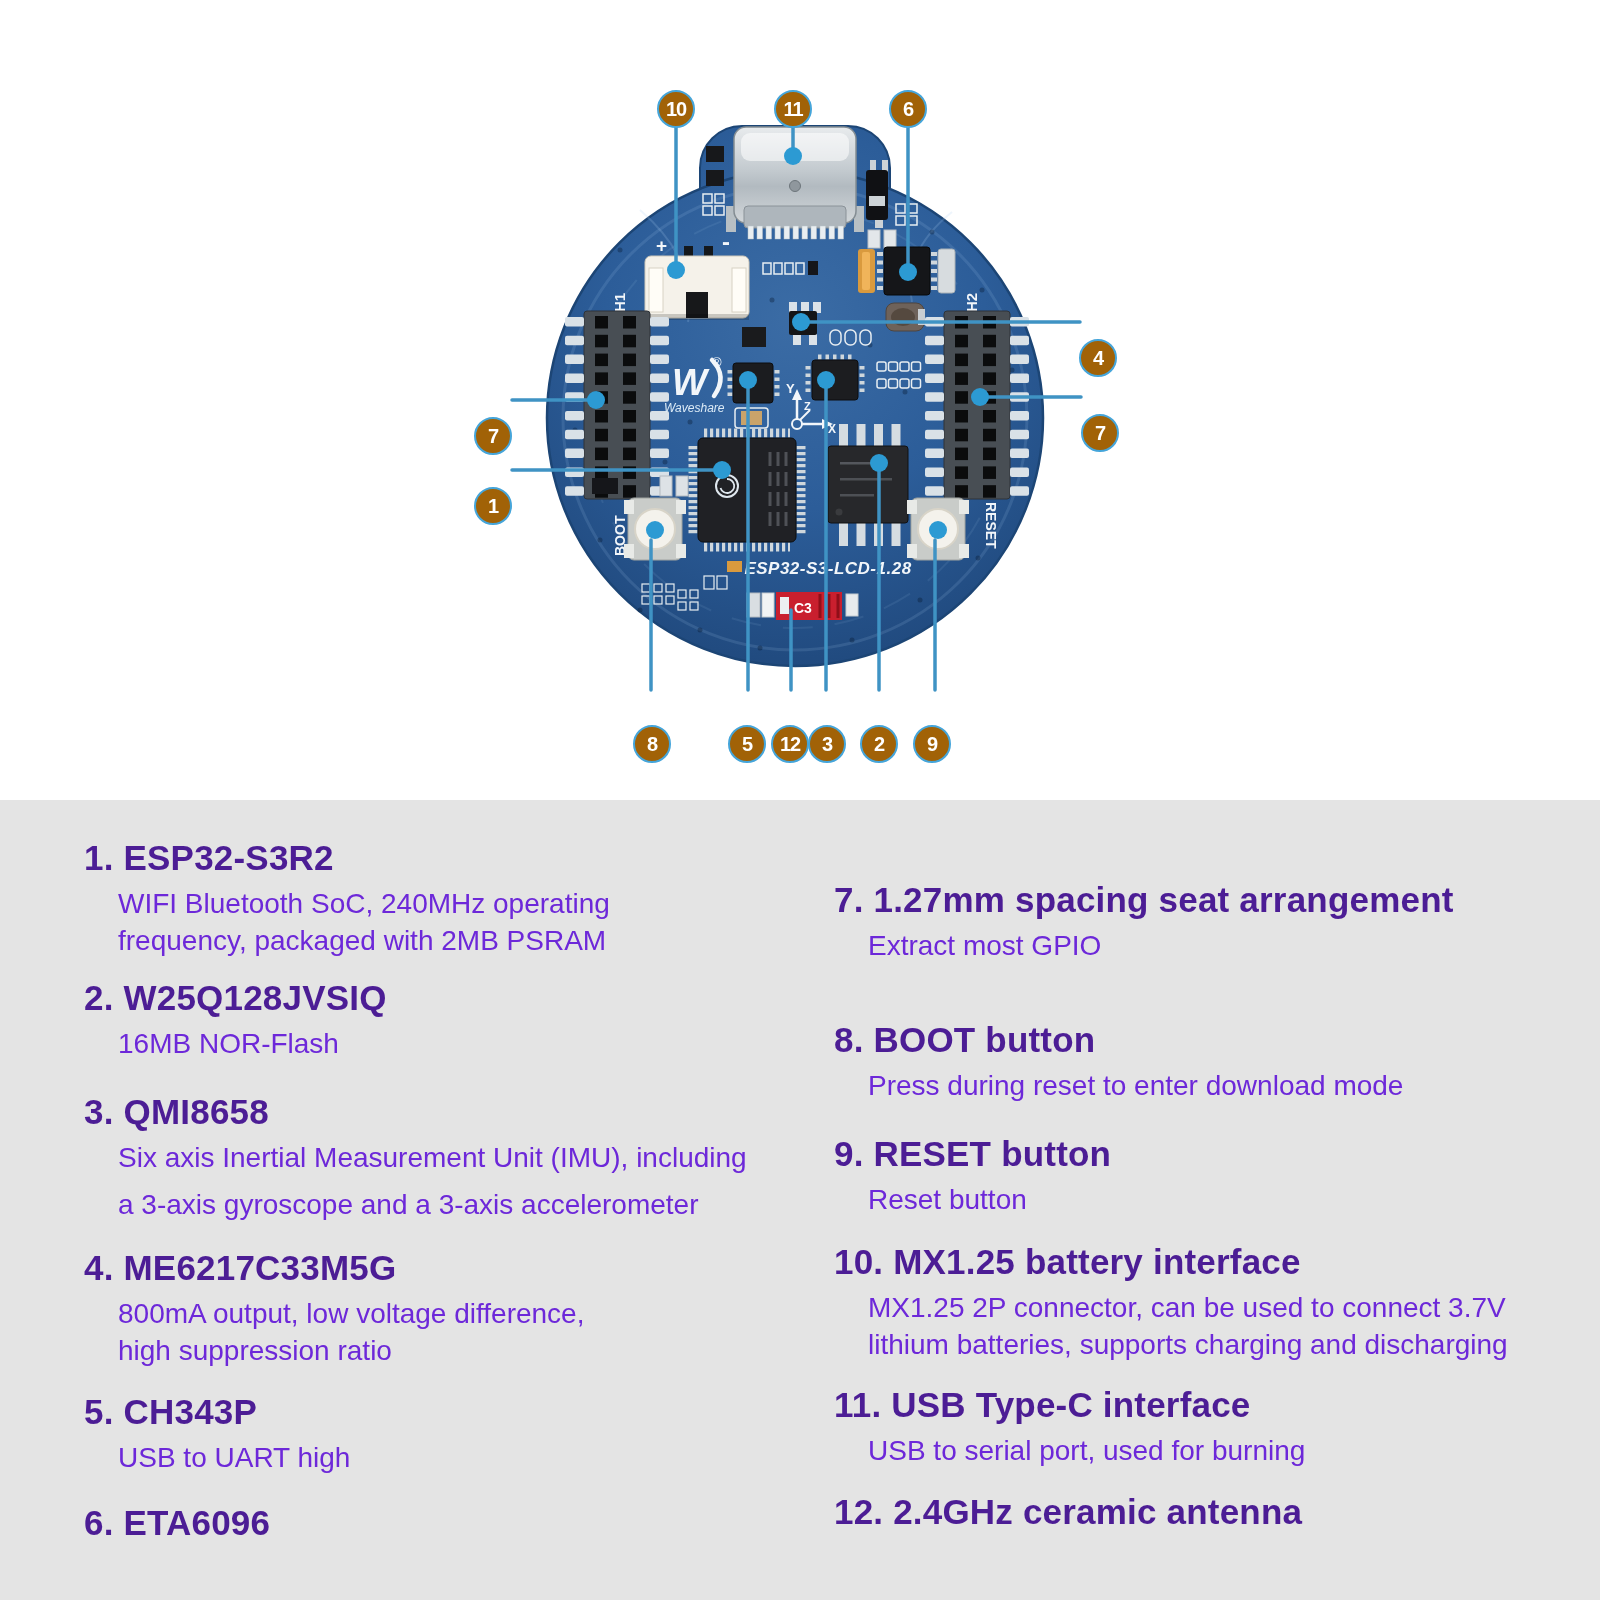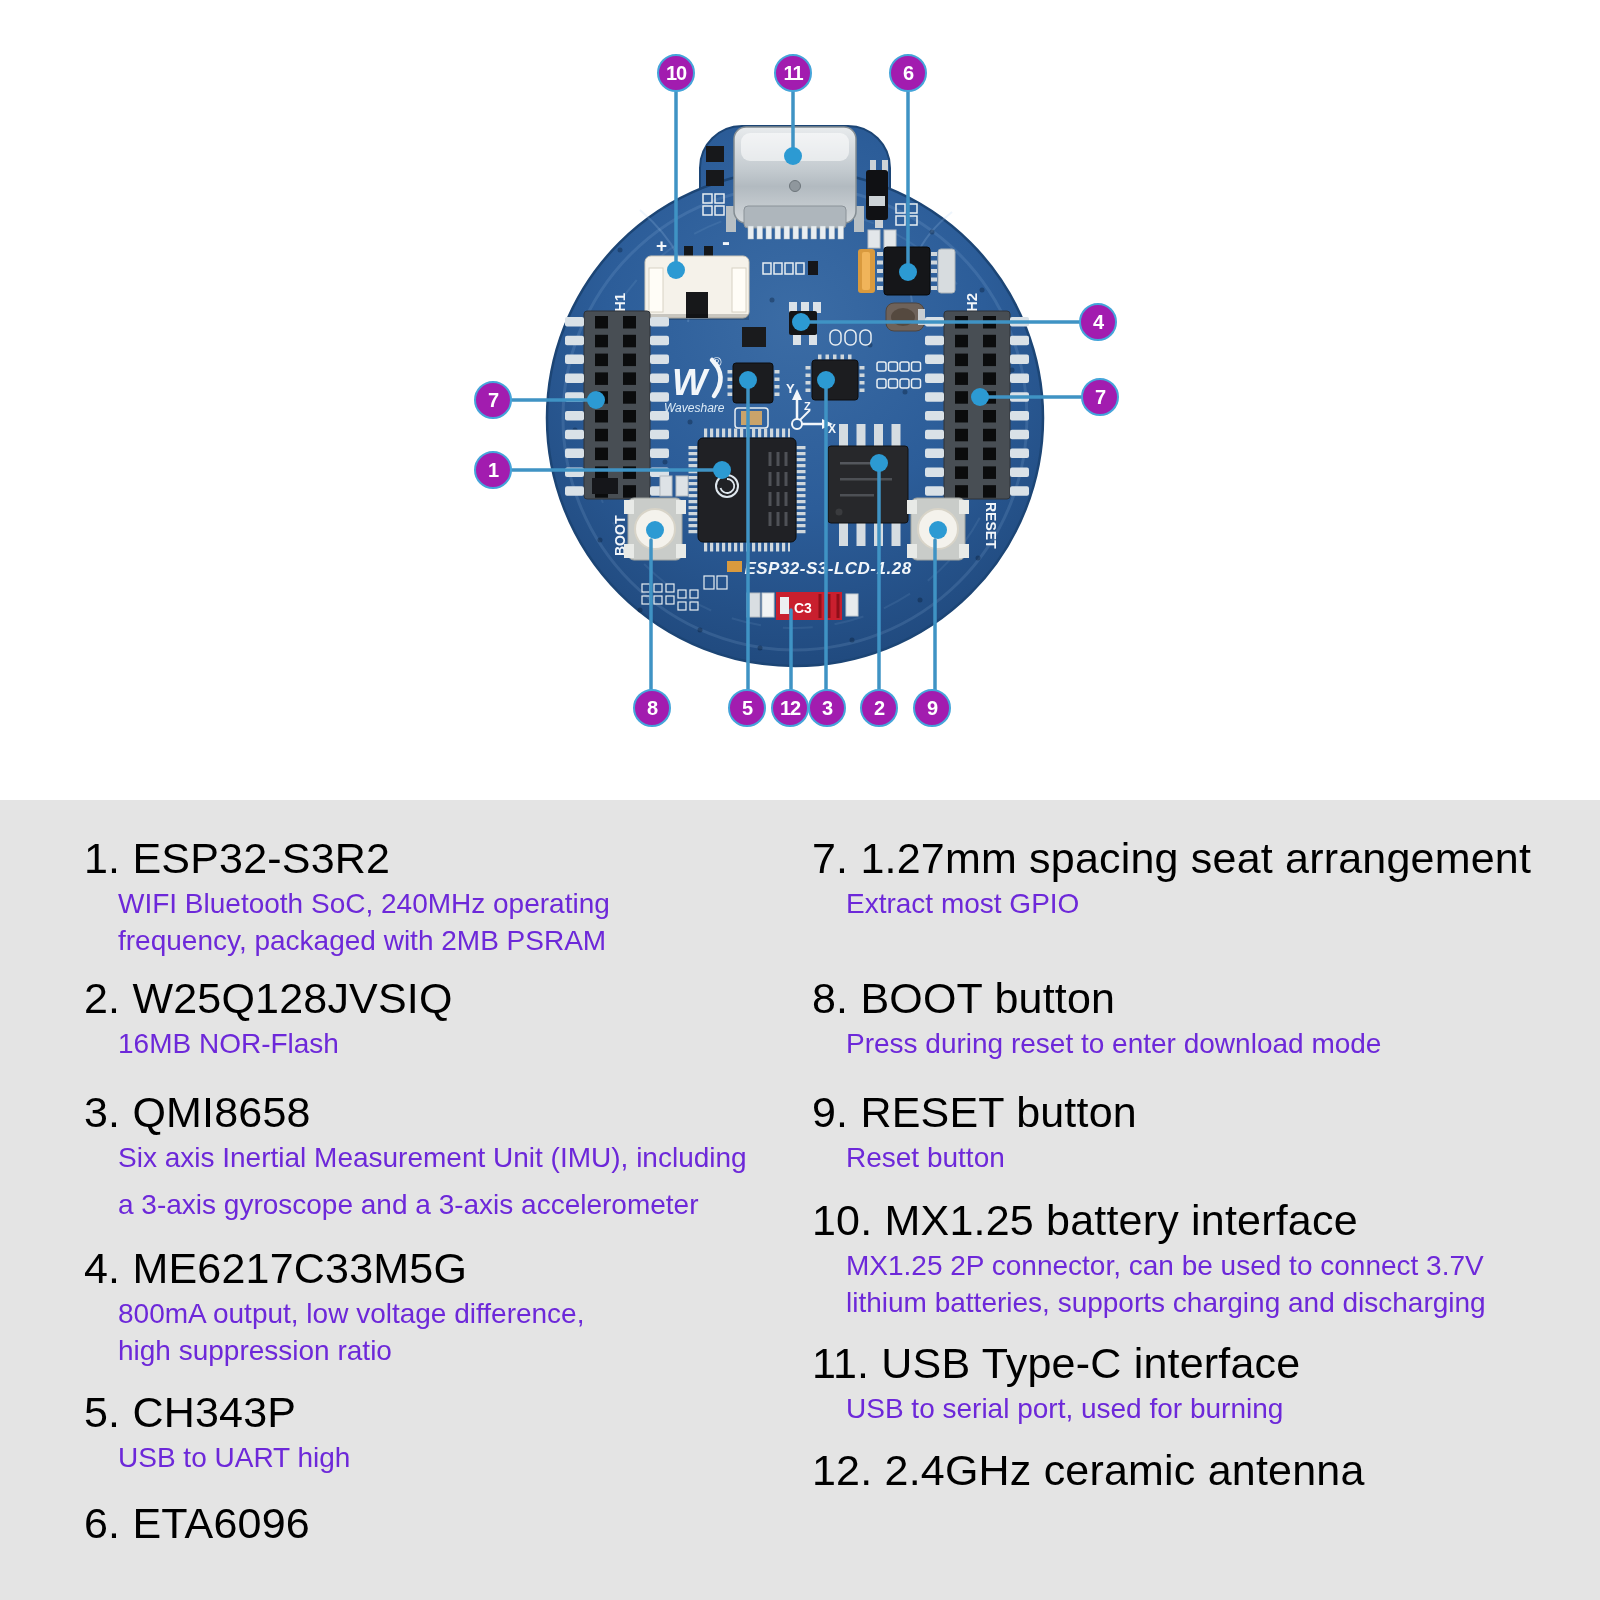--- a/index.html
+++ b/index.html
@@ -2,29 +2,29 @@
 <html><head>
 <meta charset="utf-8">
 <style>
   html,body{margin:0;padding:0;background:#ffffff;}
   body{width:1600px;height:1600px;position:relative;overflow:hidden;
        font-family:"Liberation Sans",sans-serif;}
   .board-area{position:absolute;left:0;top:0;width:1600px;height:800px;background:#ffffff;}
   .board-area svg{position:absolute;left:0;top:0;}
   
   .co{position:absolute;width:34px;height:34px;border-radius:50%;
-      background:#a21caf;border:2px solid #45a5da;color:#ffffff;
+      background:#a16207;border:2px solid #45a5da;color:#ffffff;
       font-weight:bold;font-size:20px;letter-spacing:-1px;
-      display:flex;align-items:center;justify-content:center;}
+      display:flex;align-items:center;justify-content:center;margin-top:36px;}
   
   .panel{position:absolute;left:0;top:800px;width:1600px;height:800px;background:#e4e4e4;}
   .col{position:absolute;top:37px;}
   .col-left{left:84px;width:720px;}
-  .col-right{left:812px;width:720px;}
-  .item .head{font-size:43px;line-height:42px;font-weight:normal;color:#000000;letter-spacing:.2px;}
+  .col-right{left:834px;width:720px;margin-top:42px;}
+  .item .head{font-size:35px;line-height:42px;font-weight:bold;color:#4c1d95;letter-spacing:.2px;}
   .item .desc{margin:6px 0 0 34px;font-size:28px;line-height:37px;color:#6d28d9;}
   .mb18{margin-bottom:18px}.mb29{margin-bottom:29px}.mb24{margin-bottom:24px}
   .mb22{margin-bottom:22px}.mb26{margin-bottom:26px}.mb55{margin-bottom:55px}
   .mb23{margin-bottom:23px}.mb21{margin-bottom:21px}
   text{font-family:"Liberation Sans",sans-serif;}
 </style>
 </head>
 <body>
 
 <div class="board-area">

